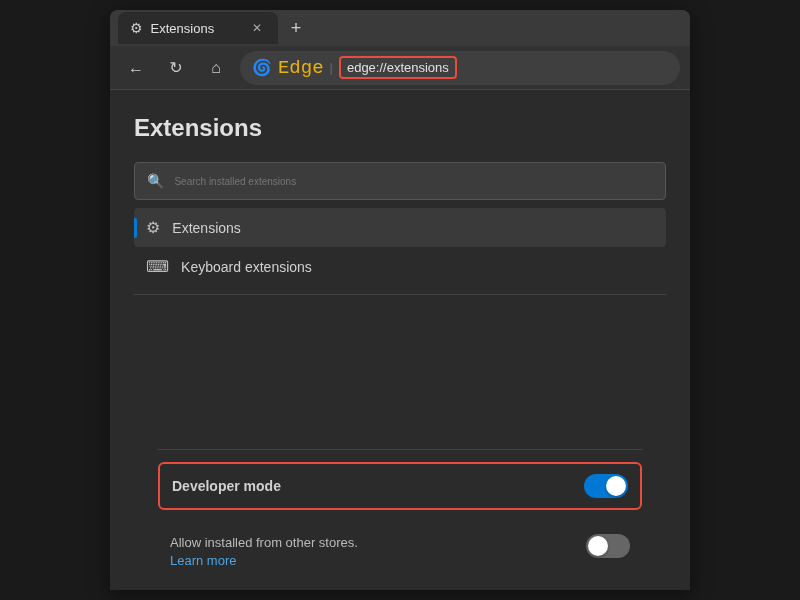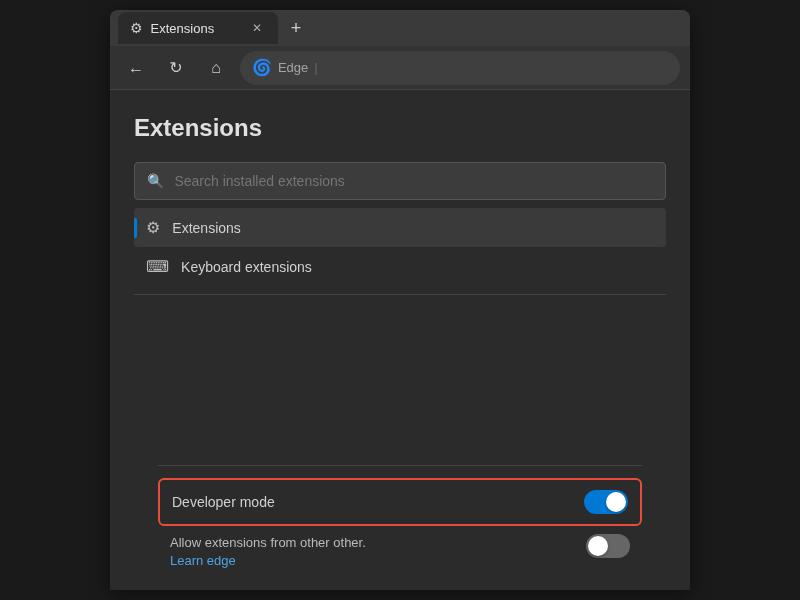--- a/index.html
+++ b/index.html
@@ -105,22 +105,23 @@
       font-size: 16px;
       color: #ccc;
     }
 
     .edge-logo {
       font-size: 16px;
       color: #0078d4;
     }
 
     .address-site {
-      font-size: 13px;
-      color: #a3a3a3;
+      font-size: 19px;
+      color: #eab308;
+      font-family: Liberation Mono, monospace;
     }
 
     .address-divider {
       color: #666;
       font-size: 13px;
     }
 
     .address-url {
       font-size: 13px;
       color: #e0e0e0;
@@ -177,21 +178,21 @@
     .search-icon {
       font-size: 14px;
       color: #aaa;
     }
 
     .search-input {
       background: transparent;
       border: none;
       outline: none;
       color: #ffffff;
-      font-size: 14px;
+      font-size: 10px;
       flex: 1;
     }
 
     
     .nav-item {
       display: flex;
       align-items: center;
       padding: 10px 12px;
       border-radius: 4px;
       cursor: pointer;
@@ -248,21 +249,22 @@
       height: 1px;
       background: #444;
       margin-bottom: 12px;
     }
 
     .toggle-row {
       display: flex;
       align-items: center;
       justify-content: space-between;
       padding: 10px 12px;
-      margin-bottom: 4px;
+      margin-bottom: 20px;
+      font-weight: bold;
     }
 
     .toggle-row.highlighted {
       border: 2px solid #e74c3c;
       border-radius: 6px;
     }
 
     .toggle-label {
       font-size: 14px;
       color: #d0d0d0;
@@ -350,20 +352,23 @@
   </div>
 
   <div class="nav-bar">
     <div class="nav-btn">←</div>
     <div class="nav-btn">↻</div>
     <div class="nav-btn">⌂</div>
     <div class="nav-bar-address">
       <span class="edge-logo">🌀</span>
       <span class="address-site">Edge</span>
       <span class="address-divider">|</span>
+      <div class="url-highlight-box">
+        <span class="address-url">edge://extensions</span>
+      </div>
     </div>
   </div>
 
   <div class="content-area">
     <div class="sidebar">
 
       <div class="page-title">Extensions</div>
 
       <div class="search-box">
         <span class="search-icon">🔍</span>
@@ -392,22 +397,22 @@
           <span class="toggle-label">Developer mode</span>
           <div class="toggle">
             <div class="toggle-track">
               <div class="toggle-thumb"></div>
             </div>
           </div>
         </div>
 
         <div class="allow-row">
           <div class="allow-text">
-            <span>Allow extensions from other other.</span>
-            <a class="allow-link">Learn edge</a>
+            <span>Allow installed from other stores.</span>
+            <a class="allow-link">Learn more</a>
           </div>
           <div class="toggle">
             <div class="toggle-track off">
               <div class="toggle-thumb off"></div>
             </div>
           </div>
         </div>
 
       </div>
     </div>

